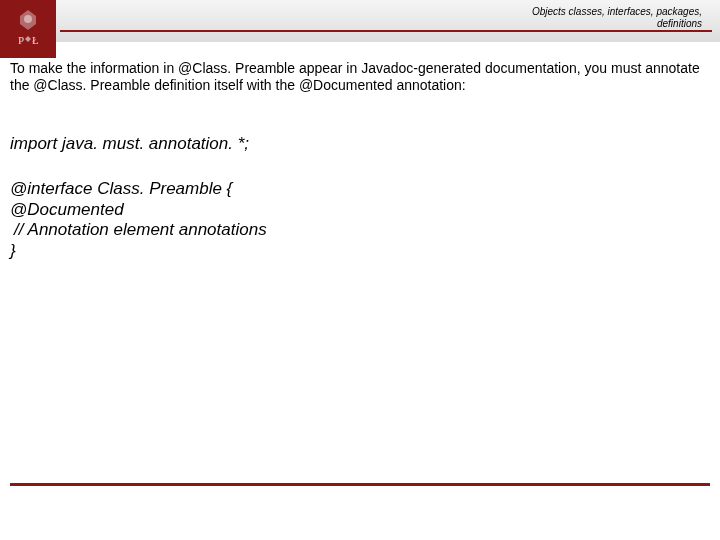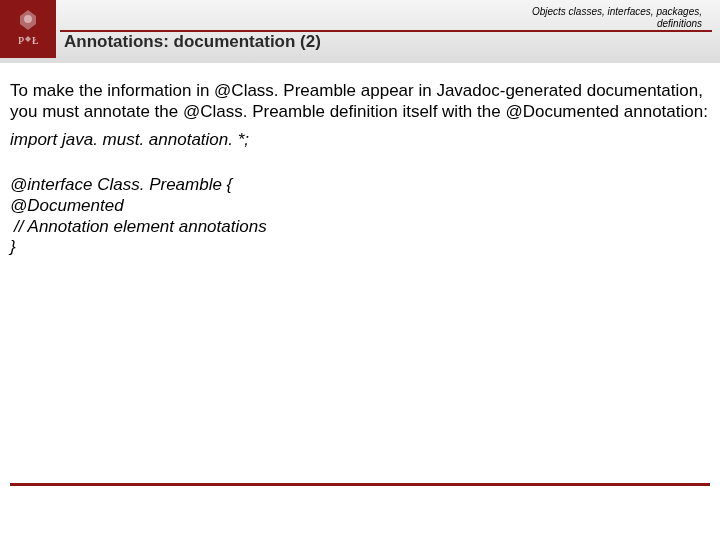--- a/index.html
+++ b/index.html
@@ -6,21 +6,21 @@
   body {
     width: 720px;
     height: 540px;
     font-family: Arial, Helvetica, sans-serif;
     background: #fff;
     position: relative;
     overflow: hidden;
   }
   .header {
     position: relative;
-    height: 63px;
+    height: 42px;
     background: linear-gradient(to bottom, #f5f5f5 0%, #e8e8e8 55%, #dcdcdc 100%);
   }
   .category {
     position: absolute;
     top: 6px;
     right: 18px;
     text-align: right;
     font-size: 10px;
     font-style: italic;
     color: #000;
@@ -51,24 +51,24 @@
     left: 64px;
     top: 32px;
     font-size: 17px;
     font-weight: bold;
     color: #2a2a2a;
   }
   .content {
     padding: 18px 10px 0 10px;
   }
   .para {
-    font-size: 17px;
+    font-size: 14px;
     line-height: 1.22;
     color: #000;
-    margin-bottom: 8px;
+    margin-bottom: 40px;
   }
   .code-block {
     font-size: 17px;
     line-height: 1.22;
     font-style: italic;
     color: #000;
     margin-bottom: 24px;
   }
   .code-line { display: block; }
   .code-line.indent { padding-left: 4px; }
@@ -93,21 +93,20 @@
   <div class="logo-box">
     <svg viewBox="0 0 40 46">
       <rect x="0" y="0" width="40" height="46" fill="#8a1616"></rect>
       <path d="M20 4 L28 10 L28 18 L20 24 L12 18 L12 10 Z" fill="#d6b0b0" opacity="0.55"></path>
       <circle cx="20" cy="13" r="4" fill="#f0dbdb" opacity="0.6"></circle>
       <text x="10" y="38" font-size="11" font-family="serif" fill="#e9d2d2">P</text>
       <text x="24" y="38" font-size="11" font-family="serif" fill="#e9d2d2">Ł</text>
       <path d="M17 33 L20 30 L23 33 L20 36 Z" fill="#e9d2d2" opacity="0.7"></path>
     </svg>
   </div>
-  <div class="slide-title">Annotations: documentation (2)</div>
 </div>
 
 <div class="content">
   <p class="para">To make the information in @Class. Preamble appear in Javadoc-generated documentation, you must annotate the @Class. Preamble definition itself with the @Documented annotation:</p>
 
   <div class="code-block">
     <span class="code-line">import java. must. annotation. *;</span>
   </div>
 
   <div class="code-block">

